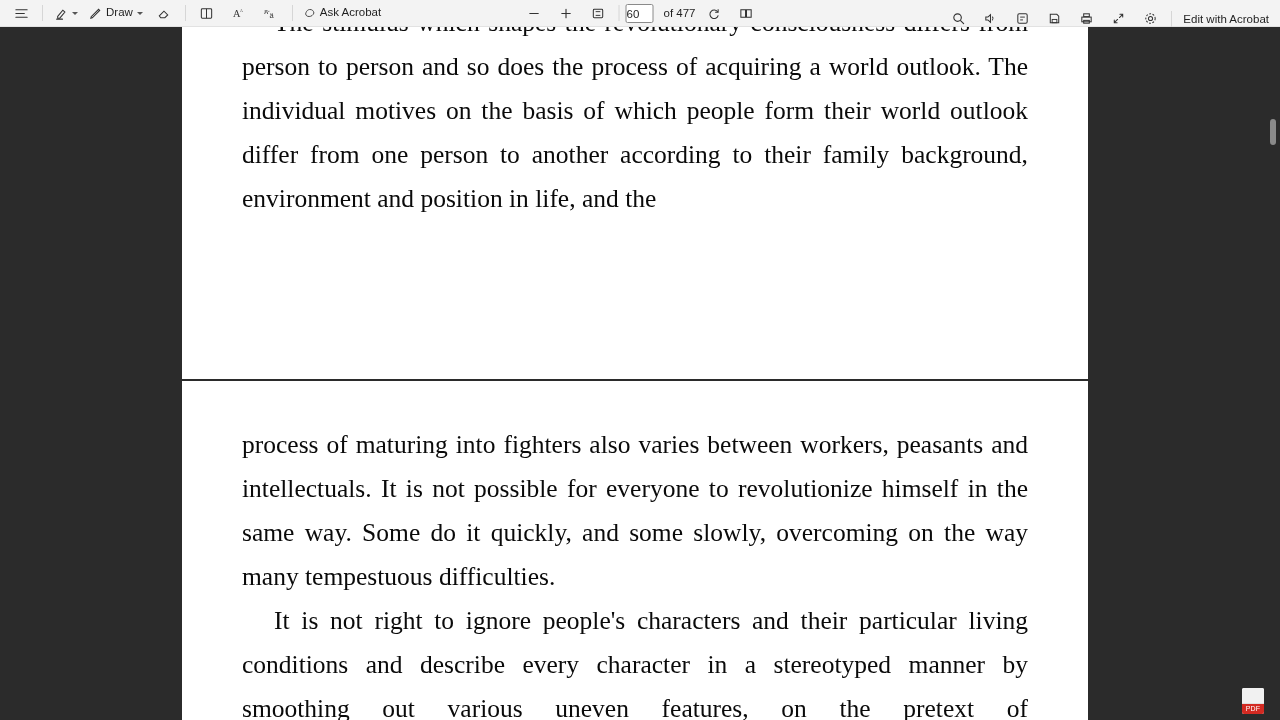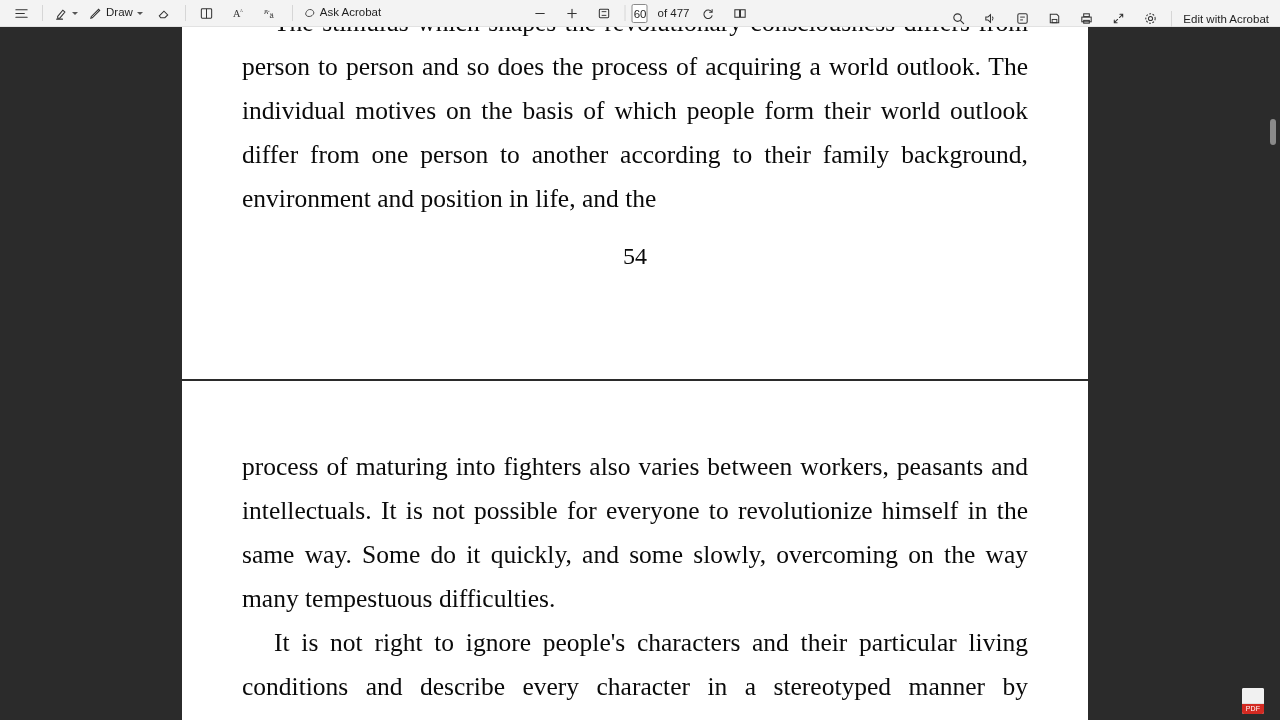--- a/index.html
+++ b/index.html
@@ -76,27 +76,27 @@
   }
   .tb-label { font-size: 11.5px; line-height: 1; white-space: nowrap; }
   .caret {
     width: 0; height: 0;
     border-left: 3px solid transparent;
     border-right: 3px solid transparent;
     border-top: 3.5px solid #555;
     margin-left: 1px;
   }
   .page-box {
-    width: 16px;
+    width: 28px;
     height: 19px;
     background: #ffffff;
     border: 1px solid #8a8a8a;
     border-radius: 2px;
     font-size: 11.5px;
-    text-align: right;
+    text-align: left;
     line-height: 19px;
     color: #1f1f1f;
     box-sizing: border-box;
   }
   .of-label {
     font-size: 11.5px;
     color: #1f1f1f;
     margin-left: 8px;
     margin-right: 2px;
     white-space: nowrap;
@@ -361,25 +361,24 @@
       </div>
       <div class="tb-sep"></div>
       <div class="acrobat-label">Edit with Acrobat</div>
     </div>
   </div>
 
   <div class="doc-area">
 
     <div class="page" id="page-top">
       <p class="ptext last-left"><span class="indent"></span><span>The stimulus which shapes the revolutionary consciousness differs from person to person and so does the process of acquiring a world outlook. The individual motives on the basis of which people form their world outlook differ from one person to another according to their family background, environment and position in life, and the</span></p>
-      <div class="folio">54</div>
     </div>
 
     <div class="page" id="page-bottom">
-      <p class="ptext last-left" style="padding-top:64px"><span>process of maturing into fighters also varies between workers, peasants and intellectuals. It is not possible for everyone to revolutionize himself in the same way. Some do it quickly, and some slowly, overcoming on the way many tempestuous difficulties.</span></p>
+      <p class="ptext last-left" style="padding-top:42px"><span>process of maturing into fighters also varies between workers, peasants and intellectuals. It is not possible for everyone to revolutionize himself in the same way. Some do it quickly, and some slowly, overcoming on the way many tempestuous difficulties.</span></p>
       <p class="ptext"><span class="indent"></span><span>It is not right to ignore people's characters and their particular living conditions and describe every character in a stereotyped manner by smoothing out various uneven features, on the pretext of</span></p>
     </div>
 
   </div>
 
   <div class="scrollbar">
     <div class="scroll-thumb"></div>
   </div>
 
   <div class="pdf-badge">

